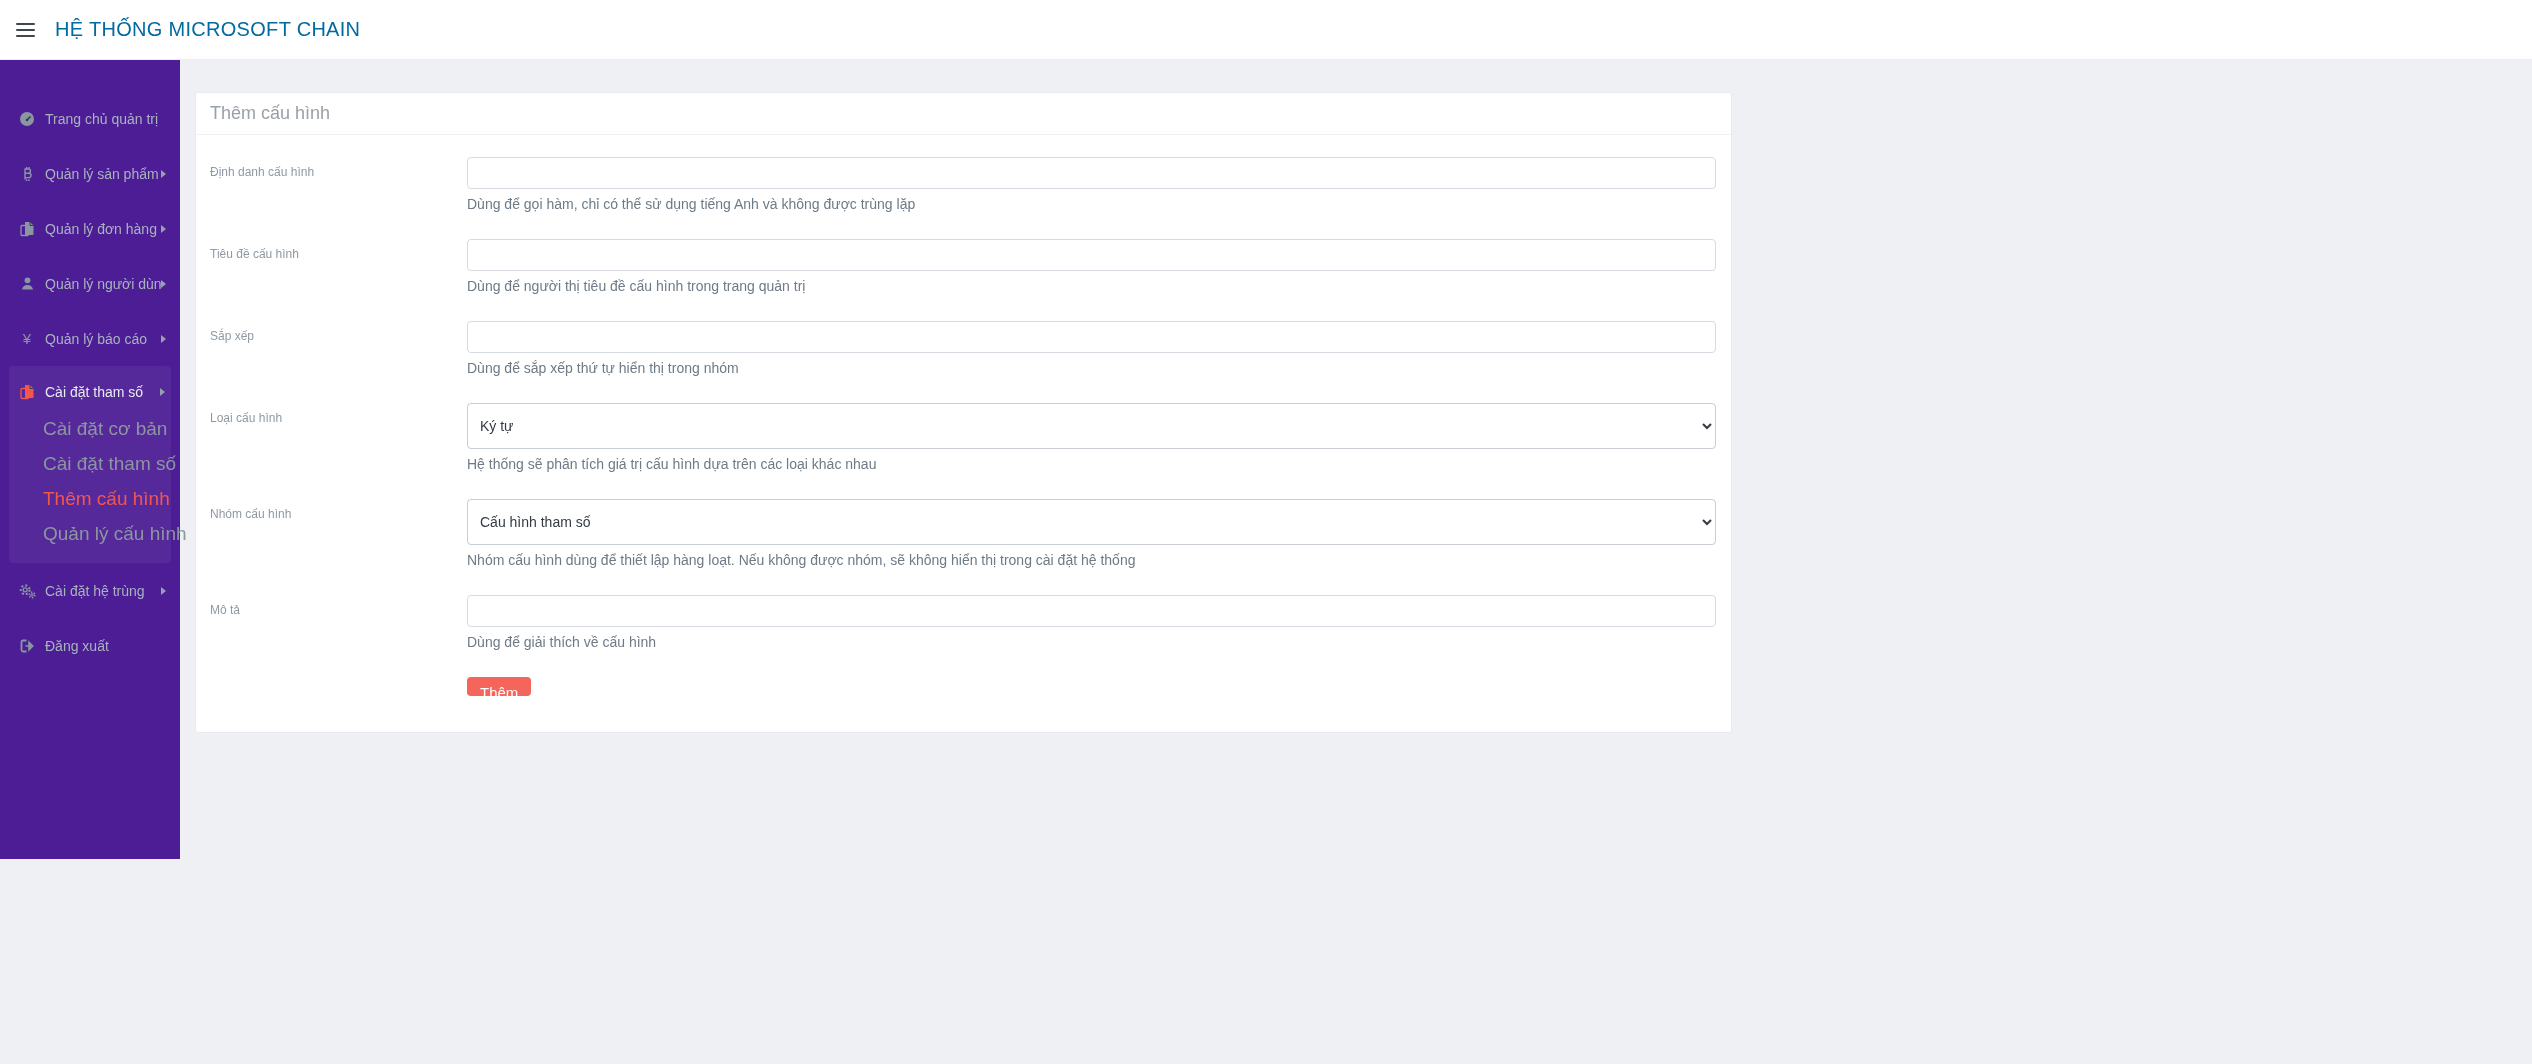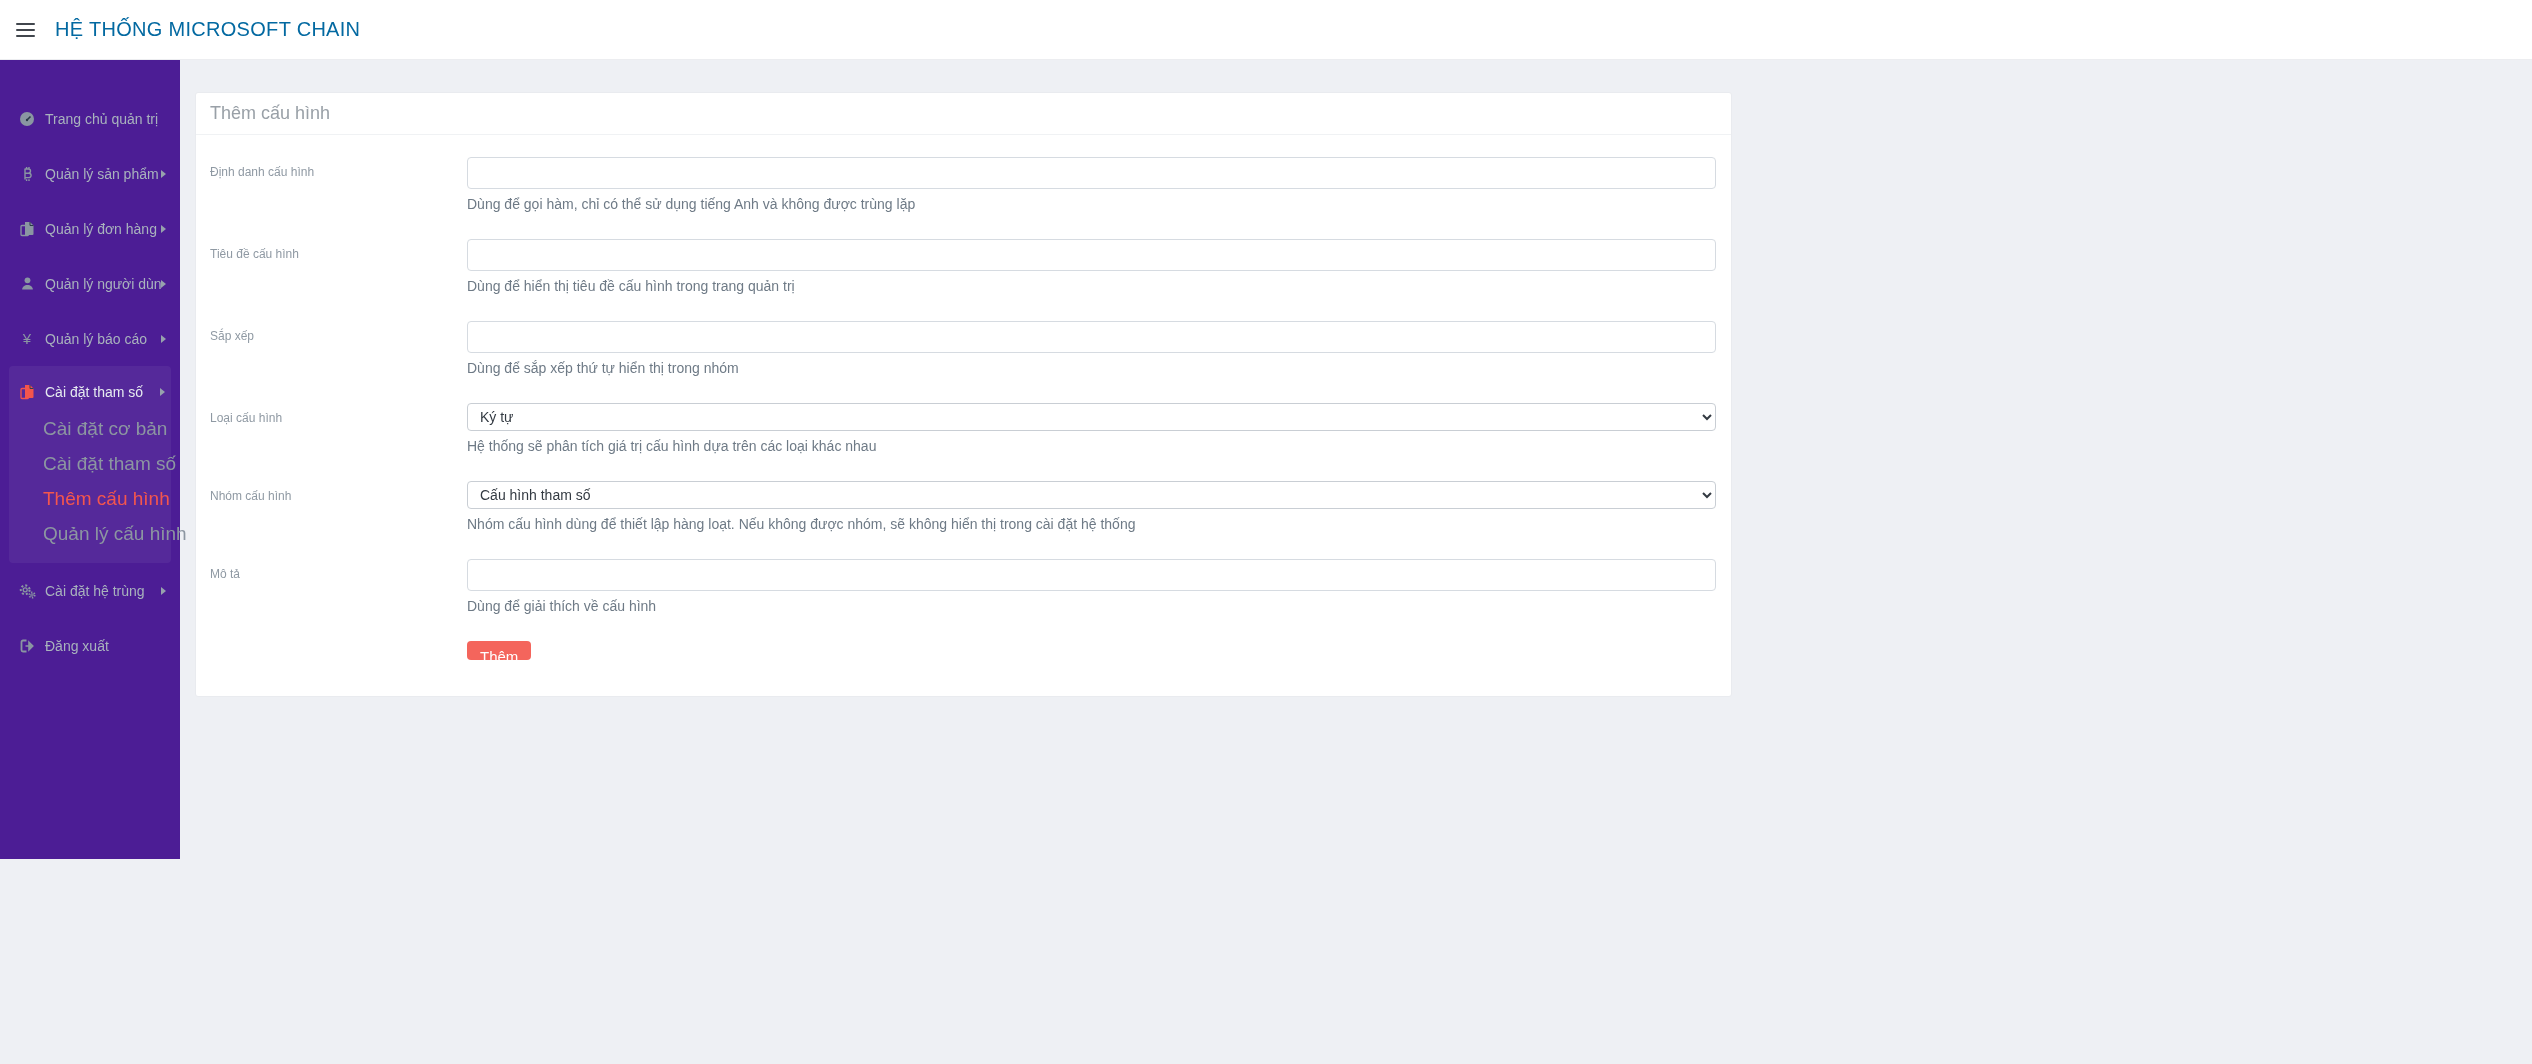--- a/index.html
+++ b/index.html
@@ -69,21 +69,21 @@
     flex:0 0 257px; width:257px; padding-top:8px; padding-right:20px;
     font-size:12px; color:#8f99a3; white-space:nowrap;
   }
   .form-field { flex:1; min-width:0; }
   input.text {
     width:100%; height:32px; border:1px solid #d6dbe1; border-radius:4px;
     padding:0 12px; font-size:14px; color:#3c434b; background:#fff;
     font-family:inherit; outline:none; display:block;
   }
   select.sel {
-    width:100%; height:28px; border:1px solid #c9ced4; border-radius:4px;
+    width:100%; height:46px; border:1px solid #c9ced4; border-radius:4px;
     padding:0 8px; font-size:14px; color:#333a42; background:#fff;
     font-family:inherit; outline:none; display:block;
   }
   .help { margin-top:7px; font-size:14px; color:#6e7a86; line-height:16px; }
   .btn {
     display:inline-block; background:#f4655c; color:#ffffff; border:none; border-radius:4px;
     height:19px; padding:0 13px; font-size:15px; font-family:inherit; cursor:pointer; line-height:31px;
   }
 </style>
 </head>
@@ -212,21 +212,21 @@
       <div class="form-field">
         <input class="text" type="text" style="">
         <div class="help">Dùng để gọi hàm, chỉ có thể sử dụng tiếng Anh và không được trùng lặp</div>
       </div>
     </div>
 
     <div class="form-row">
       <div class="form-label">Tiêu đề cấu hình</div>
       <div class="form-field">
         <input class="text" type="text" style="">
-        <div class="help">Dùng để hiển thị tiêu đề cấu hình trong trang quản trị</div>
+        <div class="help">Dùng để người thị tiêu đề cấu hình trong trang quản trị</div>
       </div>
     </div>
 
     <div class="form-row">
       <div class="form-label">Sắp xếp</div>
       <div class="form-field">
         <input class="text" type="text" style="">
         <div class="help">Dùng để sắp xếp thứ tự hiển thị trong nhóm</div>
       </div>
     </div>

